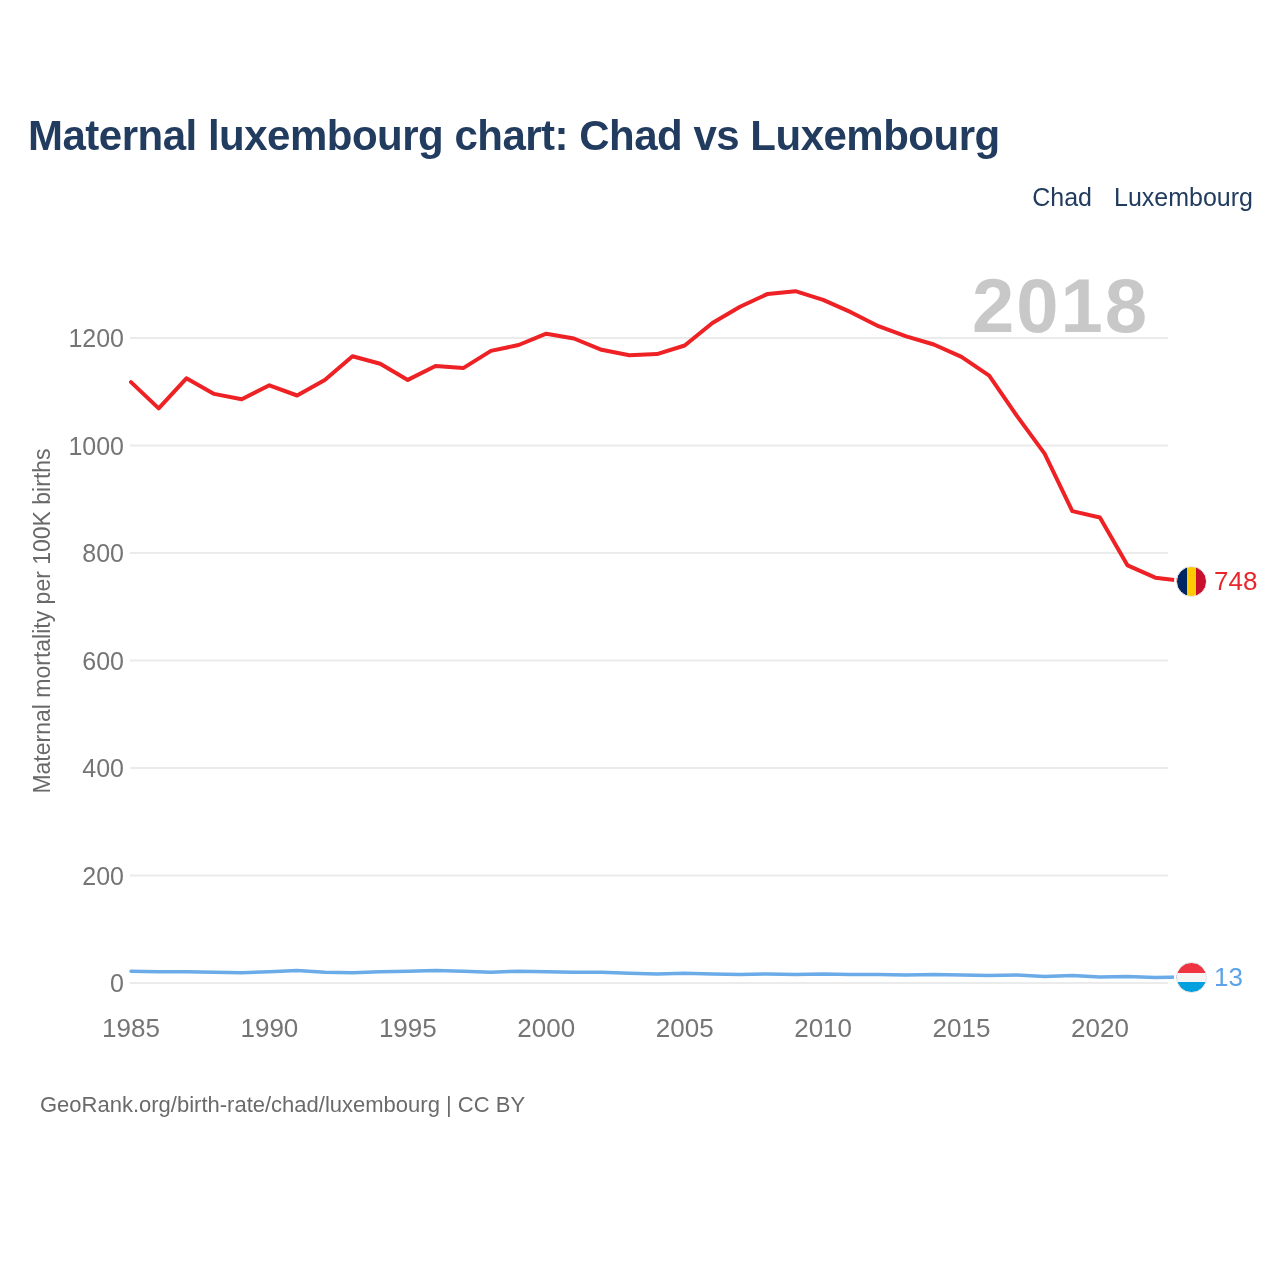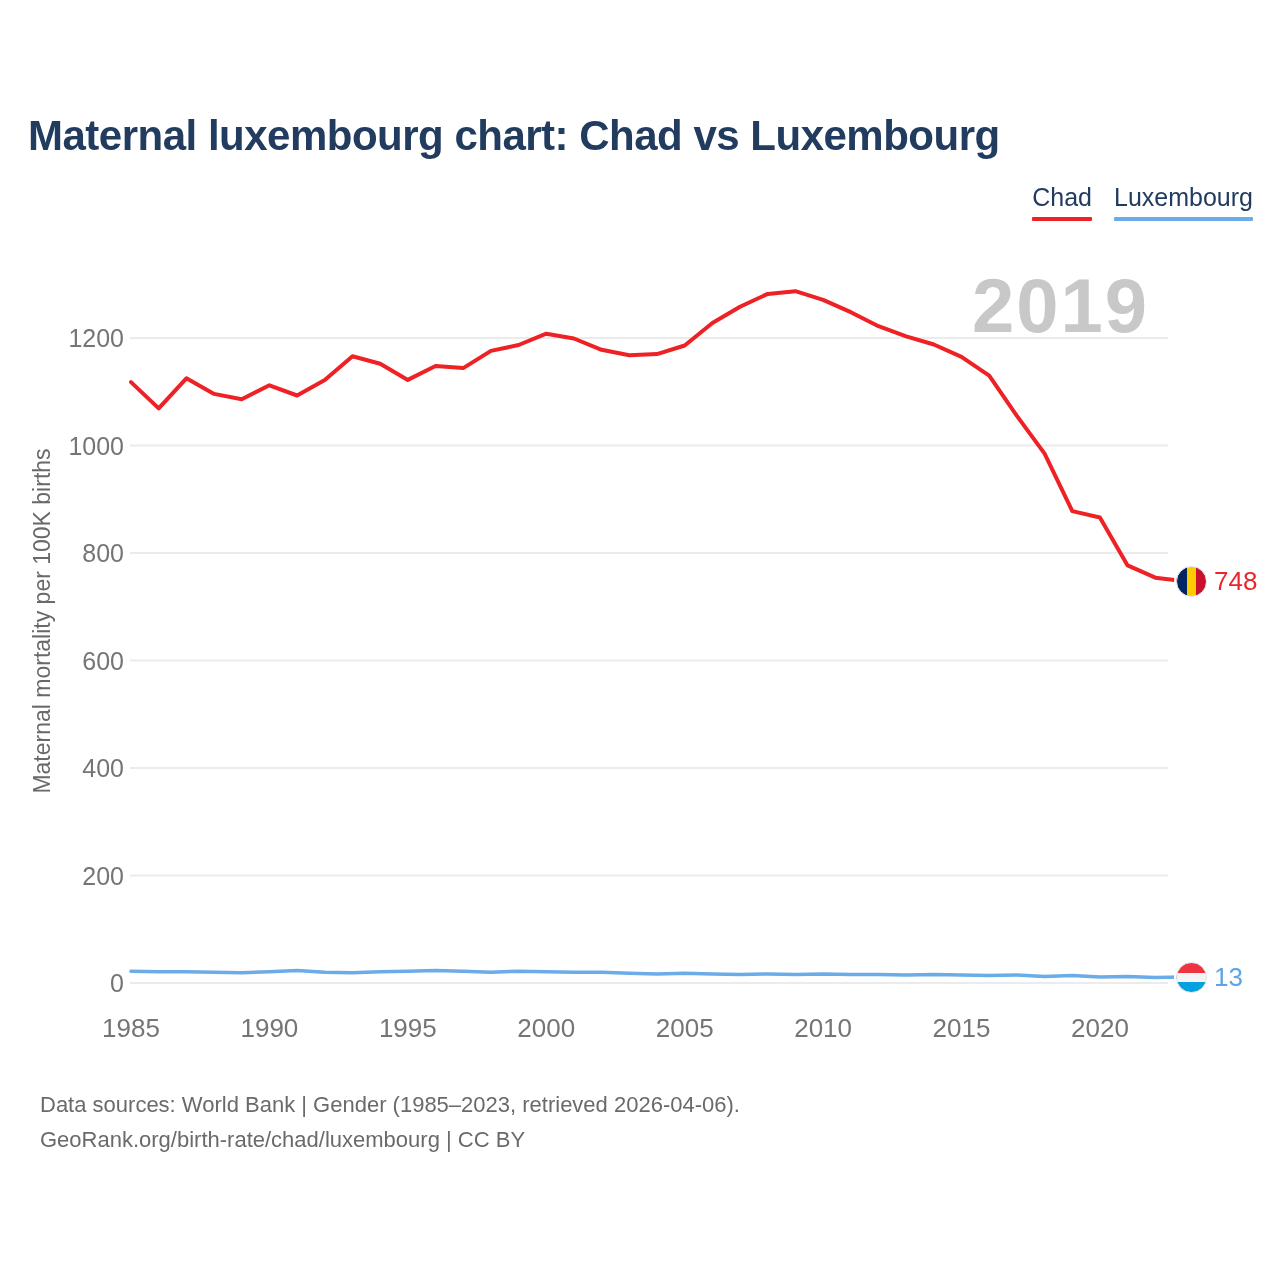--- a/index.html
+++ b/index.html
@@ -4,21 +4,21 @@
 <style>
   html,body{margin:0;padding:0;background:#ffffff;}
   body{width:1280px;height:1280px;position:relative;overflow:hidden;
        font-family:"Liberation Sans",sans-serif;}
   .page{position:absolute;inset:0;}
 
   .title{position:absolute;left:28px;top:112px;width:1100px;
          font-size:42px;font-weight:700;color:#223c5f;letter-spacing:-0.5px;z-index:2;}
 
   .legend{position:absolute;right:27px;top:183px;display:flex;gap:22px;z-index:2;}
-  .legend-item{display:flex;flex-direction:column;align-items:stretch;cursor:pointer;}
+  .legend-item{display:flex;flex-direction:row;align-items:stretch;cursor:pointer;}
   .legend-label{font-size:25px;color:#223c5f;}
   .legend-bar{height:4px;margin-top:5px;border-radius:1px;}
 
   .watermark{position:absolute;right:131px;top:262px;font-size:76px;font-weight:700;
              color:#c8c8c8;letter-spacing:2px;z-index:0;}
 
   .y-axis-title{position:absolute;left:-156px;top:606px;width:400px;height:30px;
                 transform:rotate(-90deg);text-align:center;font-size:23px;color:#696969;z-index:2;}
 
   svg.chart{position:absolute;left:0;top:0;z-index:1;}
@@ -46,21 +46,21 @@
     <div class="legend-item">
       <span class="legend-label">Chad</span>
       <span class="legend-bar" id="legend-bar-0" style="background: rgb(238, 33, 37);"></span>
     </div>
     <div class="legend-item">
       <span class="legend-label">Luxembourg</span>
       <span class="legend-bar" id="legend-bar-1" style="background: rgb(106, 171, 232);"></span>
     </div>
   </div>
 
-  <div class="watermark">2019</div>
+  <div class="watermark">2018</div>
 
   <div class="y-axis-title">Maternal mortality per 100K births</div>
 
   <svg class="chart" id="plot" width="1280" height="1280" viewBox="0 0 1280 1280">
       <line x1="130" y1="983" x2="1168" y2="983" stroke="#ebebeb" stroke-width="2"></line>
       <text x="124" y="992" text-anchor="end" font-size="25" fill="#757575">0</text>
       <line x1="130" y1="875.5" x2="1168" y2="875.5" stroke="#ebebeb" stroke-width="2"></line>
       <text x="124" y="884.5" text-anchor="end" font-size="25" fill="#757575">200</text>
       <line x1="130" y1="768" x2="1168" y2="768" stroke="#ebebeb" stroke-width="2"></line>
       <text x="124" y="777" text-anchor="end" font-size="25" fill="#757575">400</text>
@@ -88,17 +88,16 @@
     <span class="flag" id="flag-chad" style="background: linear-gradient(to right, rgb(0, 38, 100) 0px, rgb(0, 38, 100) 33.4%, rgb(254, 203, 0) 33.4%, rgb(254, 203, 0) 66.7%, rgb(200, 16, 46) 66.7%, rgb(200, 16, 46) 100%);"></span>
     <span class="end-value chad">748</span>
   </div>
 
   <div class="end-label luxembourg">
     <span class="flag" id="flag-luxembourg" style="background: linear-gradient(rgb(239, 51, 64) 0px, rgb(239, 51, 64) 33.4%, rgb(245, 245, 245) 33.4%, rgb(245, 245, 245) 66.7%, rgb(0, 161, 222) 66.7%, rgb(0, 161, 222) 100%);"></span>
     <span class="end-value luxembourg">13</span>
   </div>
 
   <div class="footer">
-    <div>Data sources: World Bank | Gender (1985–2023, retrieved 2026-04-06).</div>
     <div>GeoRank.org/birth-rate/chad/luxembourg | CC BY</div>
   </div>
 
 </div>
 
 </body></html>

